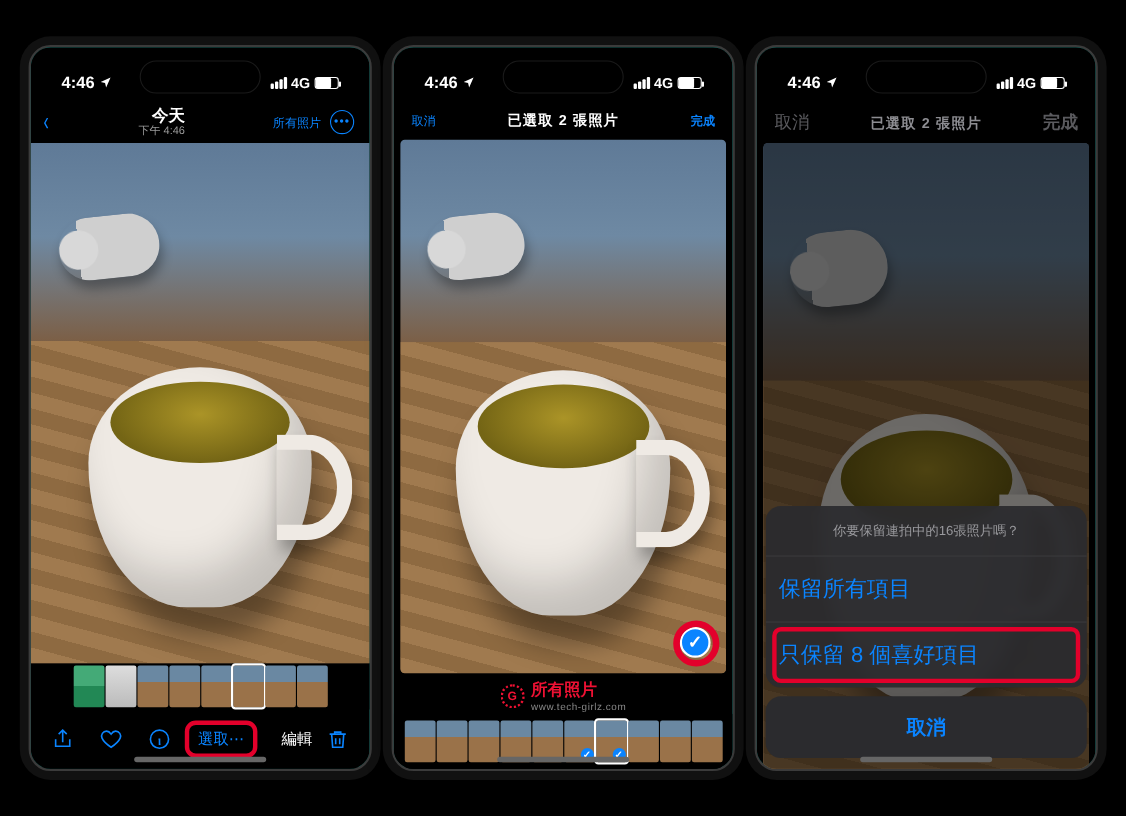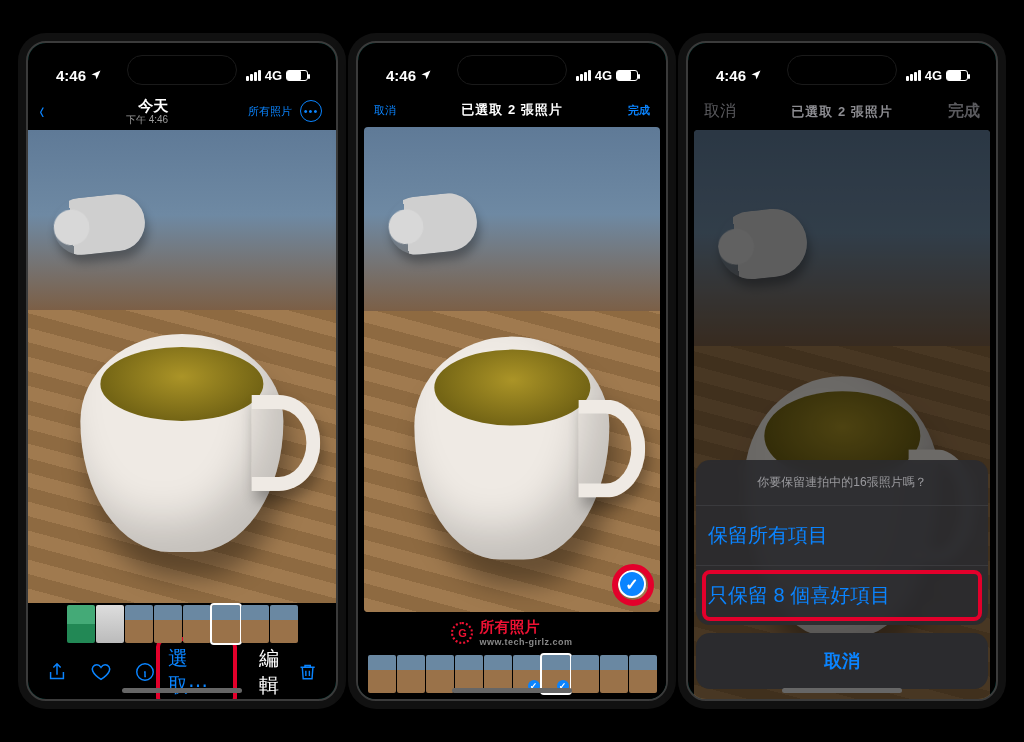--- a/index.html
+++ b/index.html
@@ -148,21 +148,21 @@
   }
 
   
   .toolbar{
     height:54px;display:flex;align-items:center;justify-content:space-between;
     padding:0 18px;color:#0a84ff;font-size:18px;
   }
   .toolbar .grp{display:flex;align-items:center;gap:22px;}
   .ic{ width:22px;height:22px;display:inline-flex;align-items:center;justify-content:center;}
   .ic svg{stroke:#0a84ff;fill:none;stroke-width:1.6;}
-  .txtbtn{ font-size:20px; color:#0a84ff;}
+  .txtbtn{ font-size:14px; color:#0a84ff;}
   .trash svg{stroke:#0a84ff;}
   .highlight-red{
     border:4px solid #e3002b;border-radius:10px;padding:4px 8px;
   }
   .highlight-circle{
     position:absolute; width:42px;height:42px;border:6px solid #e3002b;border-radius:50%;
   }
 
   
   .nav2{
@@ -175,21 +175,21 @@
   .check-badge{
     position:absolute;right:14px;bottom:14px;width:28px;height:28px;
     background:#0a84ff;border:2px solid #fff;border-radius:50%;
     display:flex;align-items:center;justify-content:center;color:#fff;font-size:16px;font-weight:700;
   }
 
   .watermark{
     display:flex;align-items:center;justify-content:center;gap:6px;
     color:#e13; font-size:15px; font-weight:600; padding:6px 0 2px;
   }
-  .watermark .sub{ display:block;font-size:9px;color:#888;font-weight:700;letter-spacing:.5px;}
+  .watermark .sub{ display:block;font-size:9px;color:#888;font-weight:400;letter-spacing:.5px;}
   .wm-logo{
     width:22px;height:22px;border:2px dotted #e13;border-radius:50%;
     display:flex;align-items:center;justify-content:center;font-size:11px;color:#e13;
   }
 
   
   .sheet-backdrop{ position:absolute;left:8px;right:8px;bottom:10px; }
   .sheet{
     background:#2b2b2eee;border-radius:14px;overflow:hidden;backdrop-filter:blur(6px);
   }

